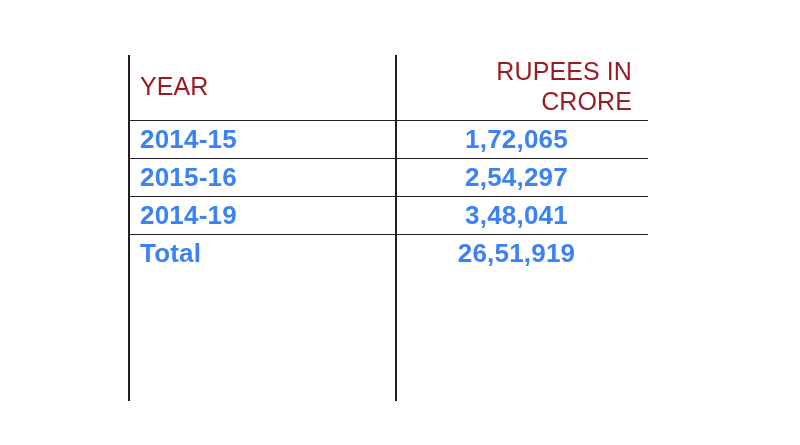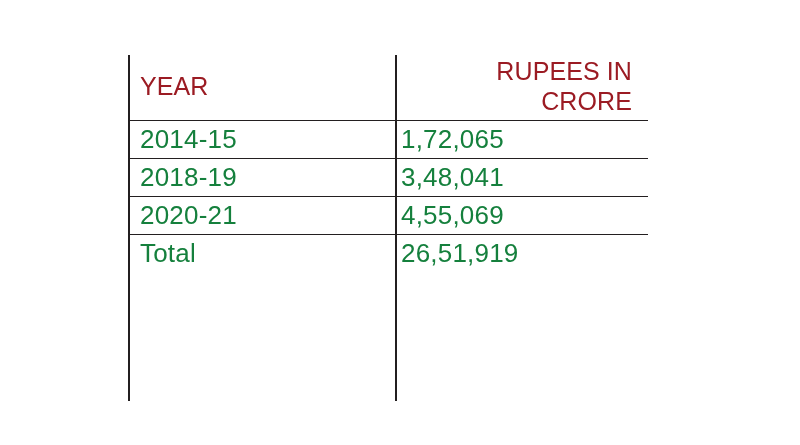--- a/index.html
+++ b/index.html
@@ -32,43 +32,43 @@
     table-layout: fixed;
   }
   table.data-table col.c-year { width: 265px; }
   table.data-table col.c-val  { width: 255px; }
 
   table.data-table th,
   table.data-table td {
     padding: 2px 8px 3px 8px;
     font-size: 26px;
     line-height: 1.18;
-    font-weight: 400;
+    font-weight: 700;
     letter-spacing: 0.2px;
-    color: #15803d;
+    color: #3b82f6;
     border-bottom: 1.6px solid #231f20;
     height: 38px;
     box-sizing: border-box;
   }
   table.data-table thead th {
     color: #9b1b23;
     font-weight: 400;
     font-size: 25px;
     letter-spacing: 0.1px;
     border-bottom: 1.8px solid #231f20;
     padding-bottom: 4px;
   }
   table.data-table th.col-year,
   table.data-table td.col-year {
     text-align: left;
     padding-left: 12px;
   }
   table.data-table th.col-val,
   table.data-table td.col-val {
-    text-align: left;
+    text-align: center;
     padding-right: 16px;
   }
   table.data-table thead th.col-val {
     text-align: right;
     padding-left: 16px;
   }
   table.data-table tbody tr:last-child td {
     border-bottom: none;
   }
   
@@ -109,26 +109,26 @@
           <th class="col-year">YEAR</th>
           <th class="col-val">RUPEES IN CRORE</th>
         </tr>
       </thead>
       <tbody>
         <tr>
           <td class="col-year">2014-15</td>
           <td class="col-val">1,72,065</td>
         </tr>
         <tr>
-          <td class="col-year">2018-19</td>
-          <td class="col-val">3,48,041</td>
+          <td class="col-year">2015-16</td>
+          <td class="col-val">2,54,297</td>
         </tr>
         <tr>
-          <td class="col-year">2020-21</td>
-          <td class="col-val">4,55,069</td>
+          <td class="col-year">2014-19</td>
+          <td class="col-val">3,48,041</td>
         </tr>
         <tr>
           <td class="col-year">Total</td>
           <td class="col-val">26,51,919</td>
         </tr>
       </tbody>
     </table>
   </div>
 
 </div>

